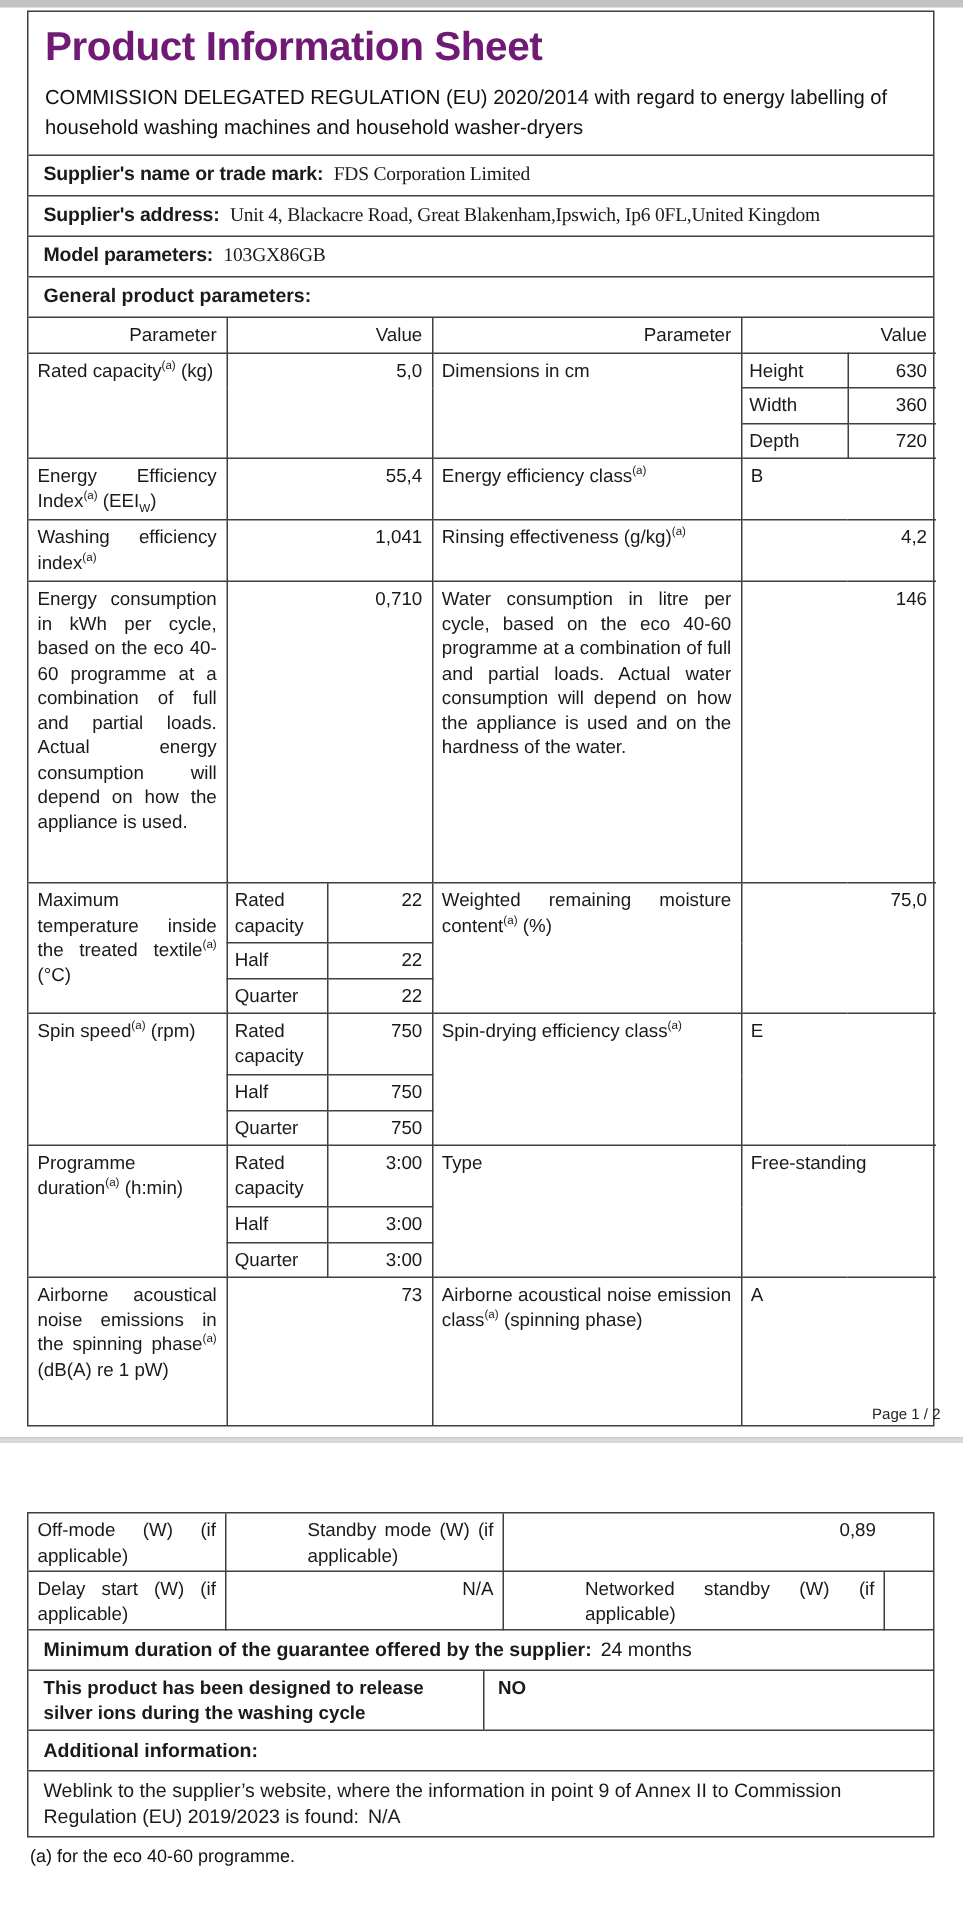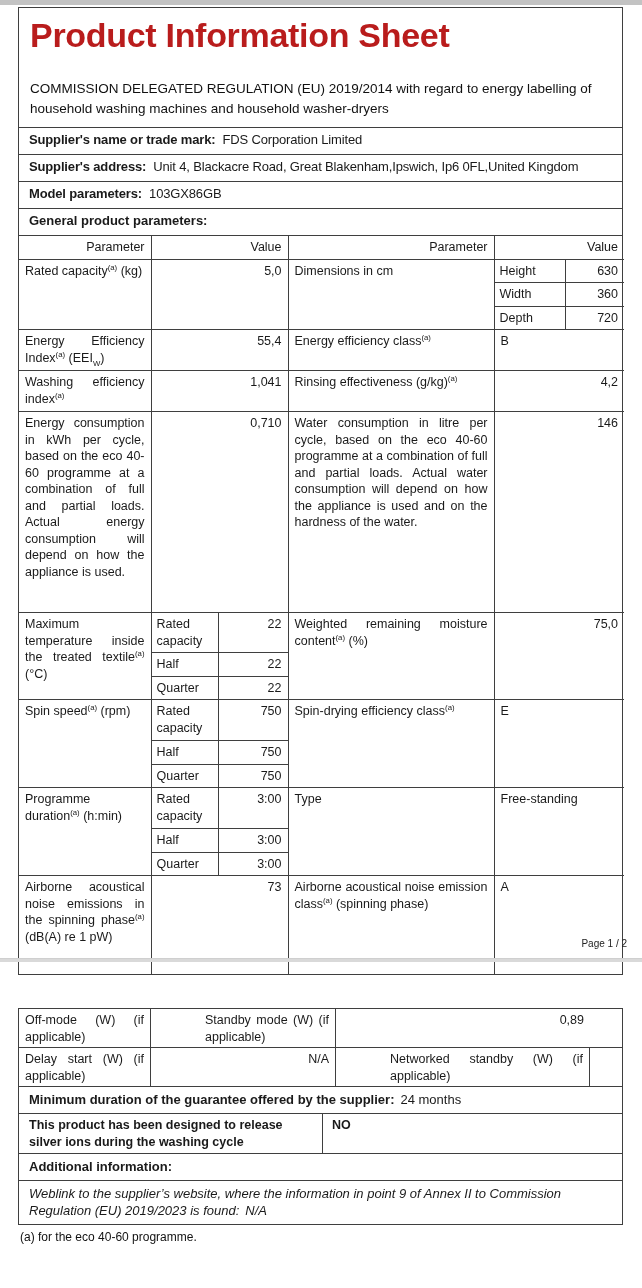--- a/index.html
+++ b/index.html
@@ -10,26 +10,26 @@
   }
   .top-strip { position:absolute; top:0; left:0; width:642px; height:5px; background:#c3c3c3; }
   .page-sep { position:absolute; top:958px; left:0; width:642px; height:4px; background:#d9d9d9; border-top:1px solid #cfcfcf; }
 
   .sheet-box { position:absolute; left:18px; width:605px; border:1px solid #3f3f3f; background:#fff; }
   #page1-box { top:7px; }
   #page2-box { top:1008px; }
 
   
   .head-section { border-bottom:1px solid #3f3f3f; padding:8px 11px 9px 11px; }
-  .doc-title { font-size:34px; font-weight:bold; color:#b91c1c; letter-spacing:-0.3px; margin-bottom:24px; }
+  .doc-title { font-size:27px; font-weight:bold; color:#701a75; letter-spacing:-0.3px; margin-bottom:8px; }
   .doc-subtitle { font-size:13.5px; line-height:1.45; color:#111; }
 
   .info-row { border-bottom:1px solid #3f3f3f; padding:4px 10px 5px 10px; font-size:13px; letter-spacing:-0.15px; min-height:27px; white-space:nowrap; }
   .info-row .lbl { font-weight:bold; }
-  .info-row .val { margin-left:7px; }
+  .info-row .val { margin-left:7px;font-family:Liberation Serif, serif; }
   .heading-row { border-bottom:1px solid #3f3f3f; padding:4px 10px 5px 10px; font-size:13px; font-weight:bold; min-height:27px; }
 
   
   table.param-table { border-collapse:collapse; width:100%; table-layout:fixed; border:hidden; }
   .param-table td, .param-table th {
     border:1px solid #3f3f3f; vertical-align:top;
     font-size:12.5px; line-height:1.32; padding:3px 6px;
     font-weight:normal; text-align:left; overflow:hidden;
   }
   .param-table th { padding:3px 6px;text-align:right; }
@@ -51,33 +51,33 @@
   .p2full { padding:4px 10px 5px 10px; font-size:13px; }
   .p2full .lbl { font-weight:bold;text-align:center; }
   .p2full .val { margin-left:6px; }
   .bold { font-weight:bold; }
 
   .page-indicator { position:absolute; top:938px; right:15px; font-size:10px; color:#222; }
   .footnote { position:absolute; top:1230px; left:20px; font-size:12px; color:#111; }
 
   .h22 { height:22px; } .h21 { height:21px; } .h20 { height:20px; }
   .h39 { height:39px; } .h40 { height:40px; } .h41 { height:41px; }
-  .h27 { height:27px; } .h43 { height:43px;font-style:italic; }
+  .h27 { height:27px; } .h43 { height:43px; }
   .h98 { height:98px; } .h201 { height:201px; }
 </style>
 </head>
 <body>
 
 <div class="top-strip"></div>
 
 <div class="sheet-box" id="page1-box">
 
   <div class="head-section">
     <div class="doc-title">Product Information Sheet</div>
-    <div class="doc-subtitle">COMMISSION DELEGATED REGULATION (EU) 2019/2014 with regard to energy labelling of household washing machines and household washer-dryers</div>
+    <div class="doc-subtitle">COMMISSION DELEGATED REGULATION (EU) 2020/2014 with regard to energy labelling of household washing machines and household washer-dryers</div>
   </div>
 
   <div class="info-row">
     <span class="lbl">Supplier's name or trade mark:</span><span class="val">FDS Corporation Limited</span>
   </div>
 
   <div class="info-row">
     <span class="lbl">Supplier's address:</span><span class="val">Unit 4, Blackacre Road, Great Blakenham,Ipswich, Ip6 0FL,United Kingdom</span>
   </div>
 

